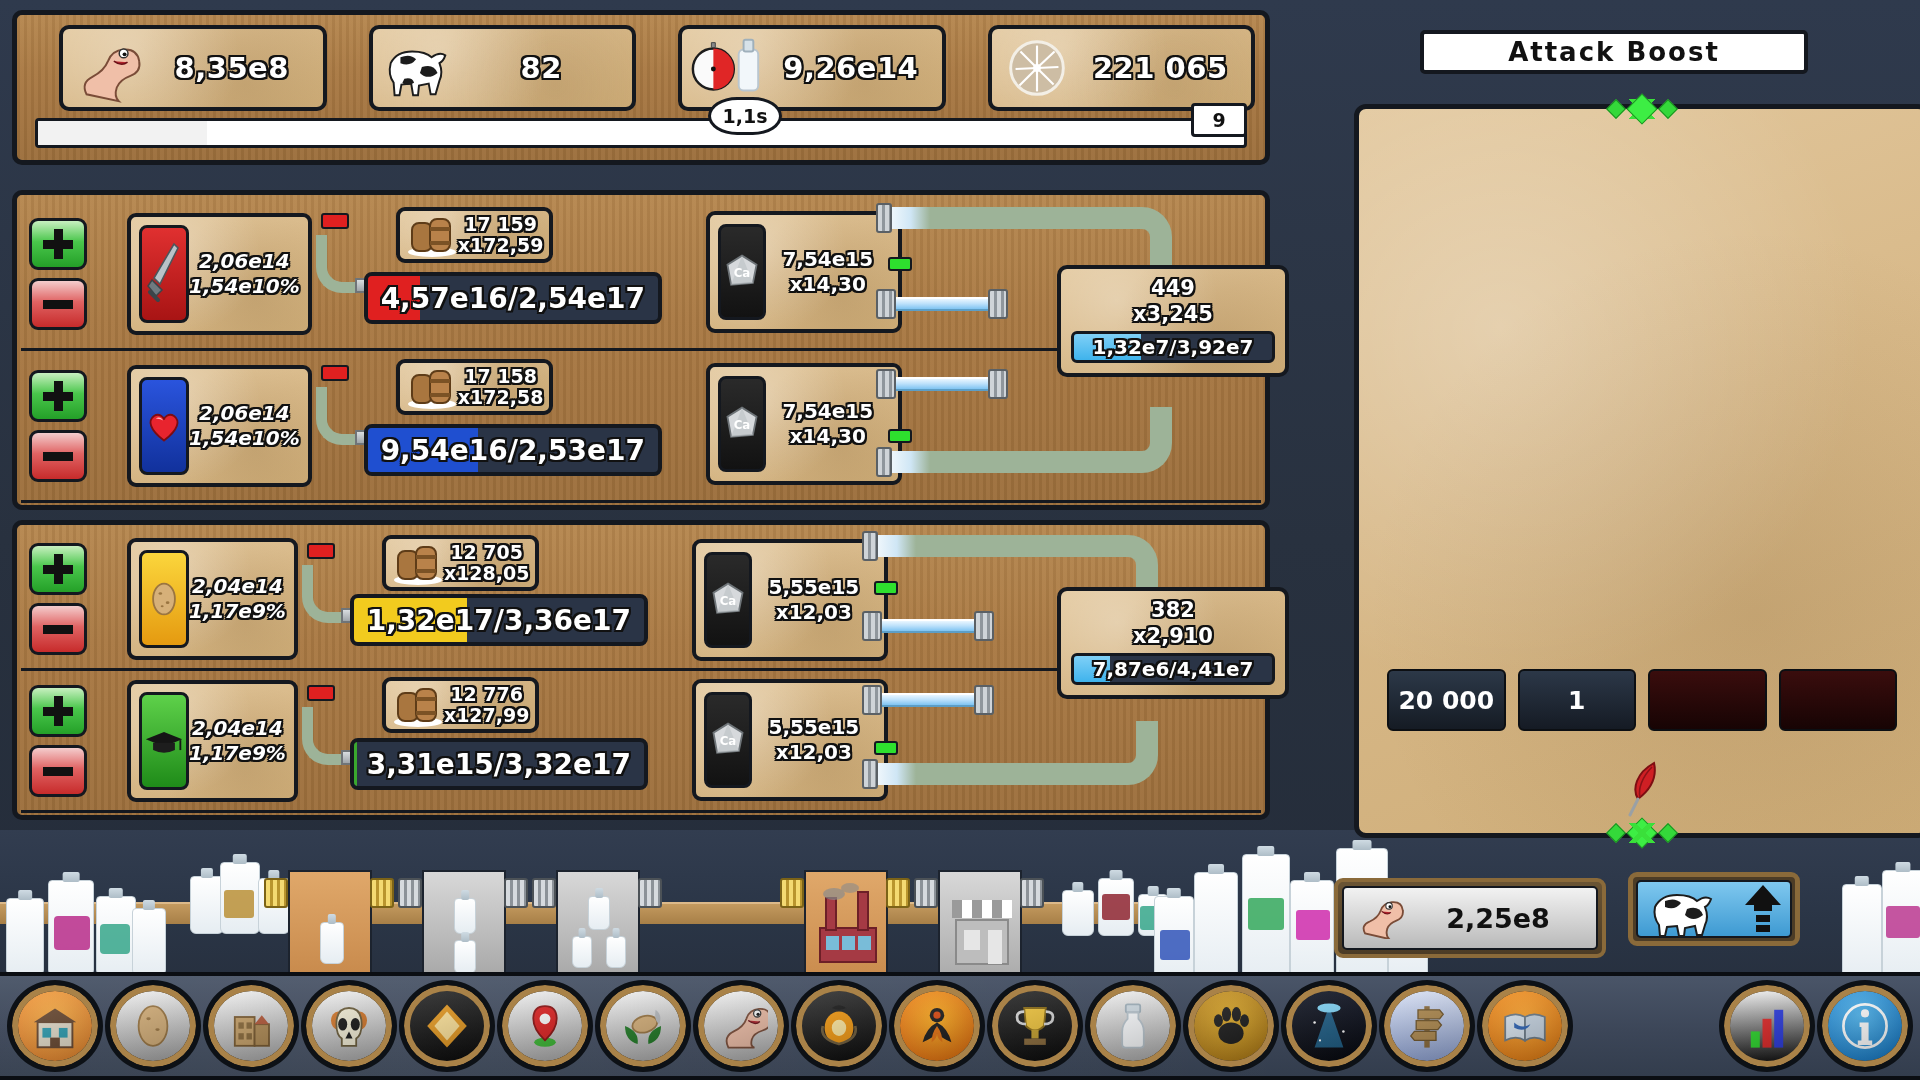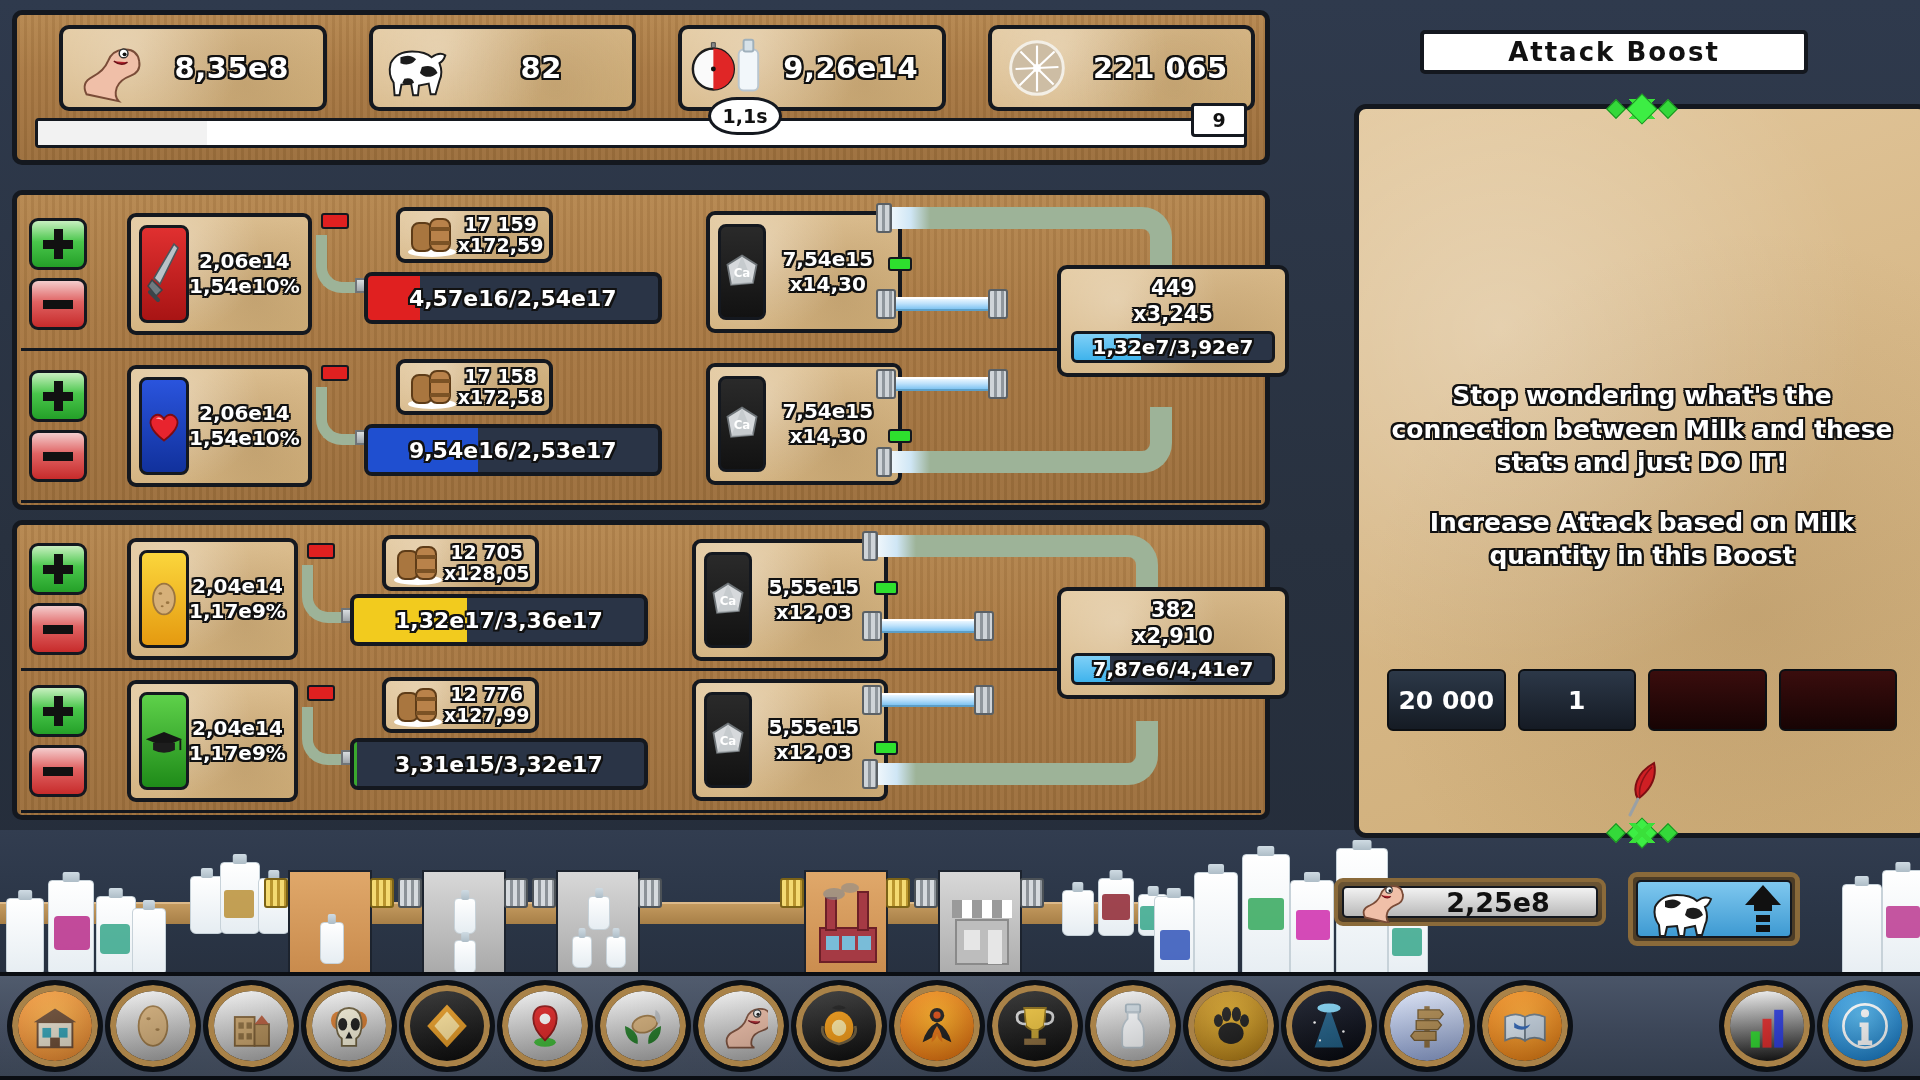--- a/index.html
+++ b/index.html
@@ -144,21 +144,21 @@
     padding: 0 8px;
   }
   .stat-chip {
     width: 50px; height: 98px; flex: 0 0 50px;
     border: 3px solid #14181f;
     border-radius: 8px;
     display: flex; align-items: center; justify-content: center;
     position: relative;
   }
   .stat-nums {
-    flex: 1; text-align: center; font-size: 20px; line-height: 1.25;
+    flex: 1; text-align: center; font-size: 20px; line-height: 1.25; font-style: italic;
   }
 
   .pipe-col { position: relative; width: 52px; flex: 0 0 52px; height: 100%; }
   .red-led {
     position: absolute; left: 9px; top: 14px;
     width: 28px; height: 16px; background: #e02020;
     border: 2px solid #14181f; border-radius: 3px;
   }
   .elbow {
     position: absolute; left: 4px; top: 36px;
@@ -190,21 +190,21 @@
 
   .meter {
     position: absolute; left: 236px; right: 8px; bottom: 14px;
     height: 52px;
     border: 4px solid #14181f; border-radius: 8px;
     background: #2a3446;
     overflow: hidden;
     display: flex; align-items: center; justify-content: center;
   }
   .meter .fill { position: absolute; left: 0; top: 0; bottom: 0; }
-  .meter .txt { position: relative; font-size: 22px; }
+  .meter .txt { position: relative; font-size: 28px; }
 
   .row-right { position: relative; flex: 1; height: 100%; }
 
   .ca-card {
     position: absolute; left: 8px; top: 12px;
     width: 196px; height: 122px;
     border: 4px solid #14181f; border-radius: 9px;
     display: flex; align-items: center; padding: 0 8px;
   }
   .ca-chip {
@@ -370,21 +370,21 @@
   #quill { width: 44px; height: 60px; position: relative; margin-right: -8px; z-index: 2; }
   #quill-box {
     width: 202px; height: 46px;
     background: #fff; border: 4px solid #14181f; border-radius: 5px;
     display: flex; align-items: center; justify-content: center;
     font-size: 24px; font-weight: bold; color: #111;
   }
 
   #worm-counter {
     position: absolute; left: 34px; top: 878px;
-    width: 272px; height: 48px;
+    width: 272px; height: 80px;
     border: 4px solid #8a6a3a; border-radius: 9px;
     background: linear-gradient(180deg,#6a5434,#4c3c26);
     padding: 4px;
   }
   #worm-counter .inner {
     width: 100%; height: 100%;
     background: linear-gradient(180deg,#f2f2f2,#b9b9b9);
     border: 2px solid #14181f; border-radius: 5px;
     display: flex; align-items: center; padding: 0 8px;
   }
@@ -988,24 +988,20 @@
 
     <div id="boost-title">Attack Boost</div>
 
     <div id="boost-panel" class="parch">
       <div class="gem-row" style="top:-11px">
         <span class="gem"></span>
         <span class="gem big"></span>
         <span class="gem"></span>
       </div>
 
-      <div id="boost-desc">
-        <p class="stroke-text">Stop wondering what's the connection between Milk and these stats and just DO IT!</p>
-        <p class="stroke-text">Increase Attack based on Milk quantity in this Boost</p>
-      </div>
 
       <div id="boost-buttons">
         <div class="bbtn dark">20 000</div>
         <div class="bbtn dark">1</div>
         <div class="bbtn red"></div>
         <div class="bbtn red"></div>
       </div>
 
       <div id="quill-row">
         <div id="quill">

